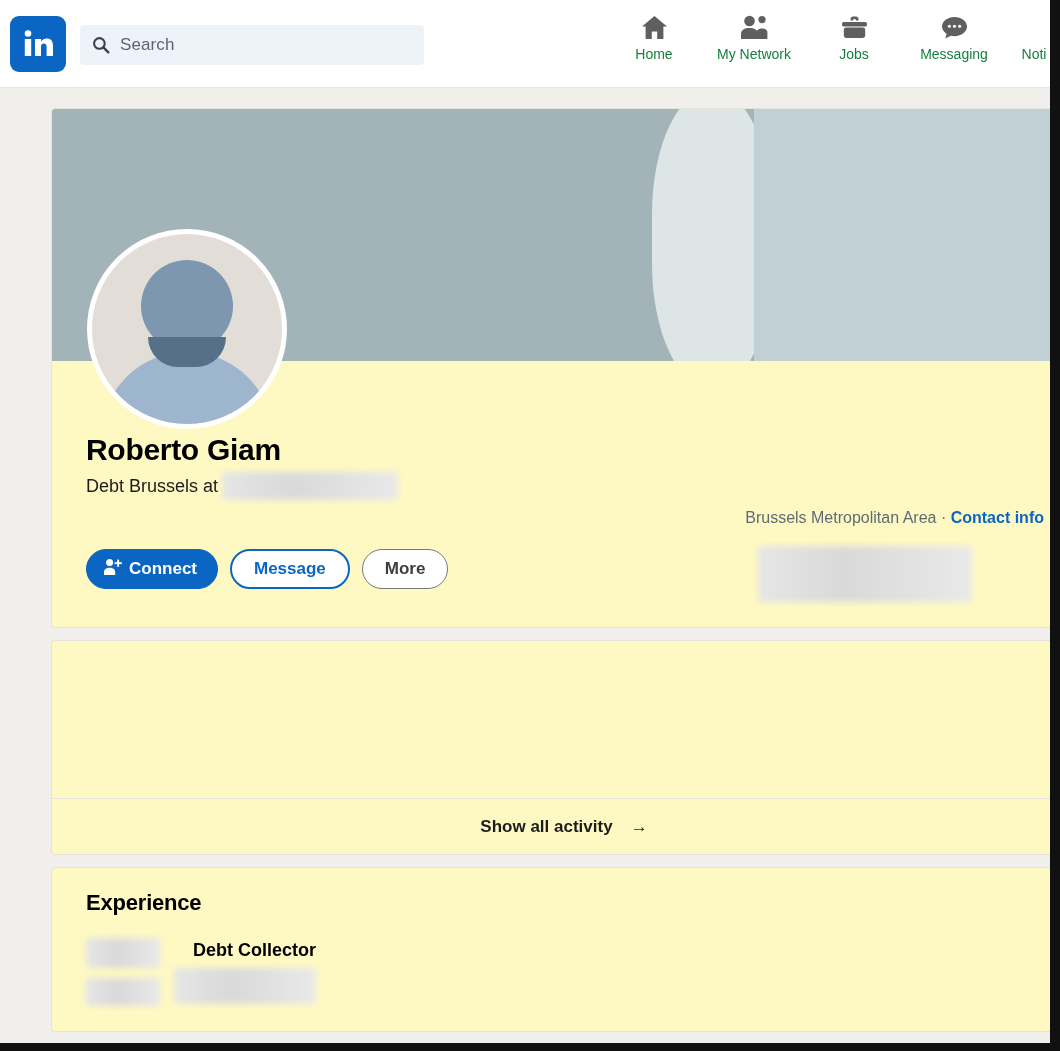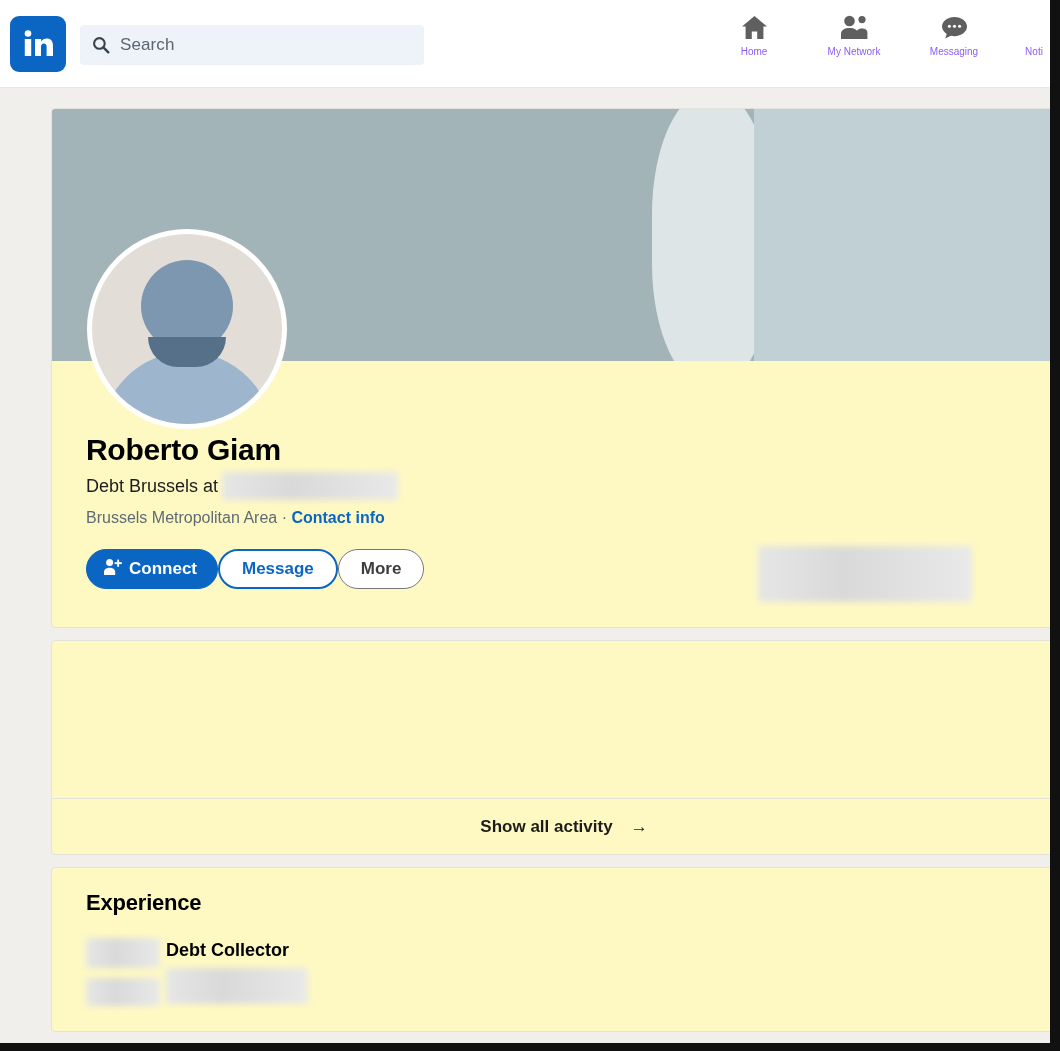--- a/index.html
+++ b/index.html
@@ -93,22 +93,22 @@
     color: #5f5f5f;
   }
   .nav-item .nav-ico {
     height: 30px;
     display: flex;
     align-items: center;
     justify-content: center;
     margin-bottom: 4px;
   }
   .nav-item .nav-label {
-    font-size: 10px;
-    color: #8b5cf6;
+    font-size: 14px;
+    color: #15803d;
     white-space: nowrap;
   }
   .nav-item.clipped { width: 46px; overflow: hidden; }
   .nav-item.clipped .nav-label { margin-left: 14px; }
 
   
   .card {
     position: absolute;
     left: 12px;
     width: 1026px;
@@ -200,30 +200,32 @@
     filter: blur(3px);
     border-radius: 2px;
     display: inline-block;
   }
   .headline-redact { width: 176px; height: 28px; margin-left: 4px; }
 
   .location-row {
     margin-top: 9px;
     font-size: 16px;
     color: #5f6b74;
+    text-align: right;
   }
   .contact-info {
     color: #0a66c2;
     font-weight: bold;
     cursor: pointer;
   }
 
   .actions {
     display: flex;
     align-items: center;
+    gap: 12px;
     margin-top: 22px;
   }
   .btn {
     height: 40px;
     border-radius: 20px;
     font-size: 17px;
     font-weight: bold;
     display: inline-flex;
     align-items: center;
     justify-content: center;
@@ -296,21 +298,22 @@
     color: #1c1c1c;
     cursor: pointer;
     gap: 18px;
   }
 
   
   #experience-card { top: 867px; height: 165px; }
   .exp-item {
     display: flex;
     margin-top: 22px;
-    gap: 0;
+    gap: 8px;
+    text-align: right;
   }
   .exp-logo {
     width: 74px; height: 74px;
     flex: 0 0 auto;
     margin-right: 6px;
   }
   .exp-logo .r1 { width: 74px; height: 30px; margin-bottom: 6px; }
   .exp-logo .r2 { width: 74px; height: 28px; }
   .exp-text { padding-top: 2px; }
   .exp-role {
@@ -365,20 +368,30 @@
           <svg width="29" height="25" viewBox="0 0 29 25" aria-hidden="true">
             <circle cx="9.5" cy="6" r="5.3" fill="#5f5f5f"></circle>
             <path d="M1 24 v-5.5 c0-3.6 3.8-5.6 8.5-5.6 s8.5 2 8.5 5.6 V24z" fill="#5f5f5f"></path>
             <circle cx="22" cy="4.6" r="3.6" fill="#5f5f5f"></circle>
             <path d="M16.6 24 v-6.4 c0-2.6 2.5-4 5.4-4 s5.4 1.4 5.4 4 V24z" fill="#5f5f5f"></path>
           </svg>
         </span>
         <span class="nav-label">My Network</span>
       </div>
 
+      <div class="nav-item">
+        <span class="nav-ico">
+          <svg width="27" height="25" viewBox="0 0 27 25" aria-hidden="true">
+            <path d="M9.5 5.5 V4 c0-1.4 1.1-2.4 2.5-2.4 h3 c1.4 0 2.5 1 2.5 2.4 v1.5 h-2.6 V4.3 h-2.8 v1.2z" fill="#5f5f5f"></path>
+            <rect x="1" y="7" width="25" height="4.4" rx="1.6" fill="#5f5f5f"></rect>
+            <rect x="2.8" y="12.4" width="21.4" height="10.6" rx="2.4" fill="#5f5f5f"></rect>
+          </svg>
+        </span>
+        <span class="nav-label">Jobs</span>
+      </div>
 
       <div class="nav-item">
         <span class="nav-ico">
           <svg width="27" height="25" viewBox="0 0 27 25" aria-hidden="true">
             <path d="M13.5 2 C20.4 2 26 6.3 26 11.6 C26 16.9 20.4 21.2 13.5 21.2 c-1.3 0-2.5-.15-3.7-.42 L4.2 23.6 l1.5-4.6 C2.8 17 1 14.5 1 11.6 1 6.3 6.6 2 13.5 2z" fill="#5f5f5f"></path>
             <circle cx="8.4" cy="11.3" r="1.55" fill="#ffffff"></circle>
             <circle cx="13.5" cy="11.3" r="1.55" fill="#ffffff"></circle>
             <circle cx="18.6" cy="11.3" r="1.55" fill="#ffffff"></circle>
           </svg>
         </span>

